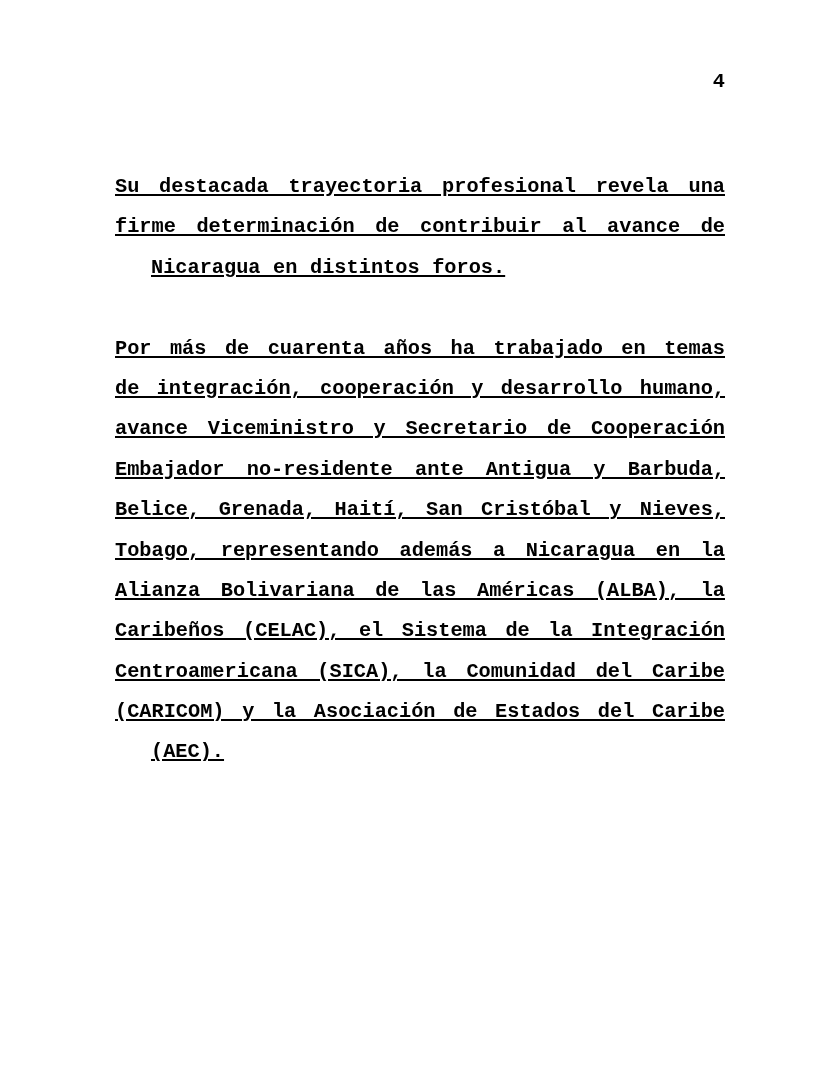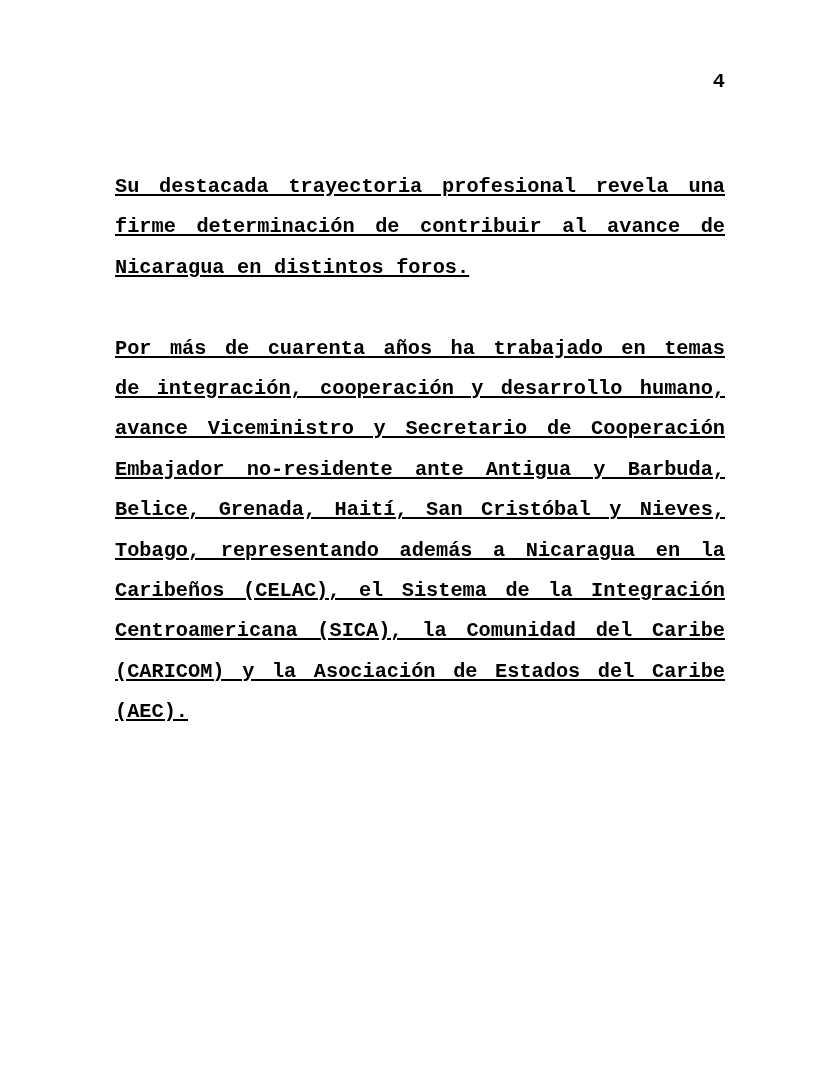--- a/index.html
+++ b/index.html
@@ -36,20 +36,21 @@
     text-decoration: underline;
   }
   .tline {
     height: 40.4px;
     text-align: justify;
     text-align-last: justify;
     word-spacing: 0.02em;
   }
   .tline.last {
     text-align-last: left;
+    margin-left: 36px;
   }
   .para-gap {
     height: 40.4px;
   }
 </style>
 </head>
 <body>
 
 <div class="page">
 
@@ -65,20 +66,21 @@
 
     <div class="para-gap"></div>
 
     <div>
       <div class="tline">Por más de cuarenta años ha trabajado en temas</div>
       <div class="tline">de integración, cooperación y desarrollo humano,</div>
       <div class="tline">avance Viceministro y Secretario de Cooperación</div>
       <div class="tline">Embajador no-residente ante Antigua y Barbuda,</div>
       <div class="tline">Belice, Grenada, Haití, San Cristóbal y Nieves,</div>
       <div class="tline">Tobago, representando además a Nicaragua en la</div>
+      <div class="tline">Alianza Bolivariana de las Américas (ALBA), la</div>
       <div class="tline">Caribeños (CELAC), el Sistema de la Integración</div>
       <div class="tline">Centroamericana (SICA), la Comunidad del Caribe</div>
       <div class="tline">(CARICOM) y la Asociación de Estados del Caribe</div>
       <div class="tline last">(AEC).</div>
     </div>
 
   </div>
 </div>
 
 </body></html>

